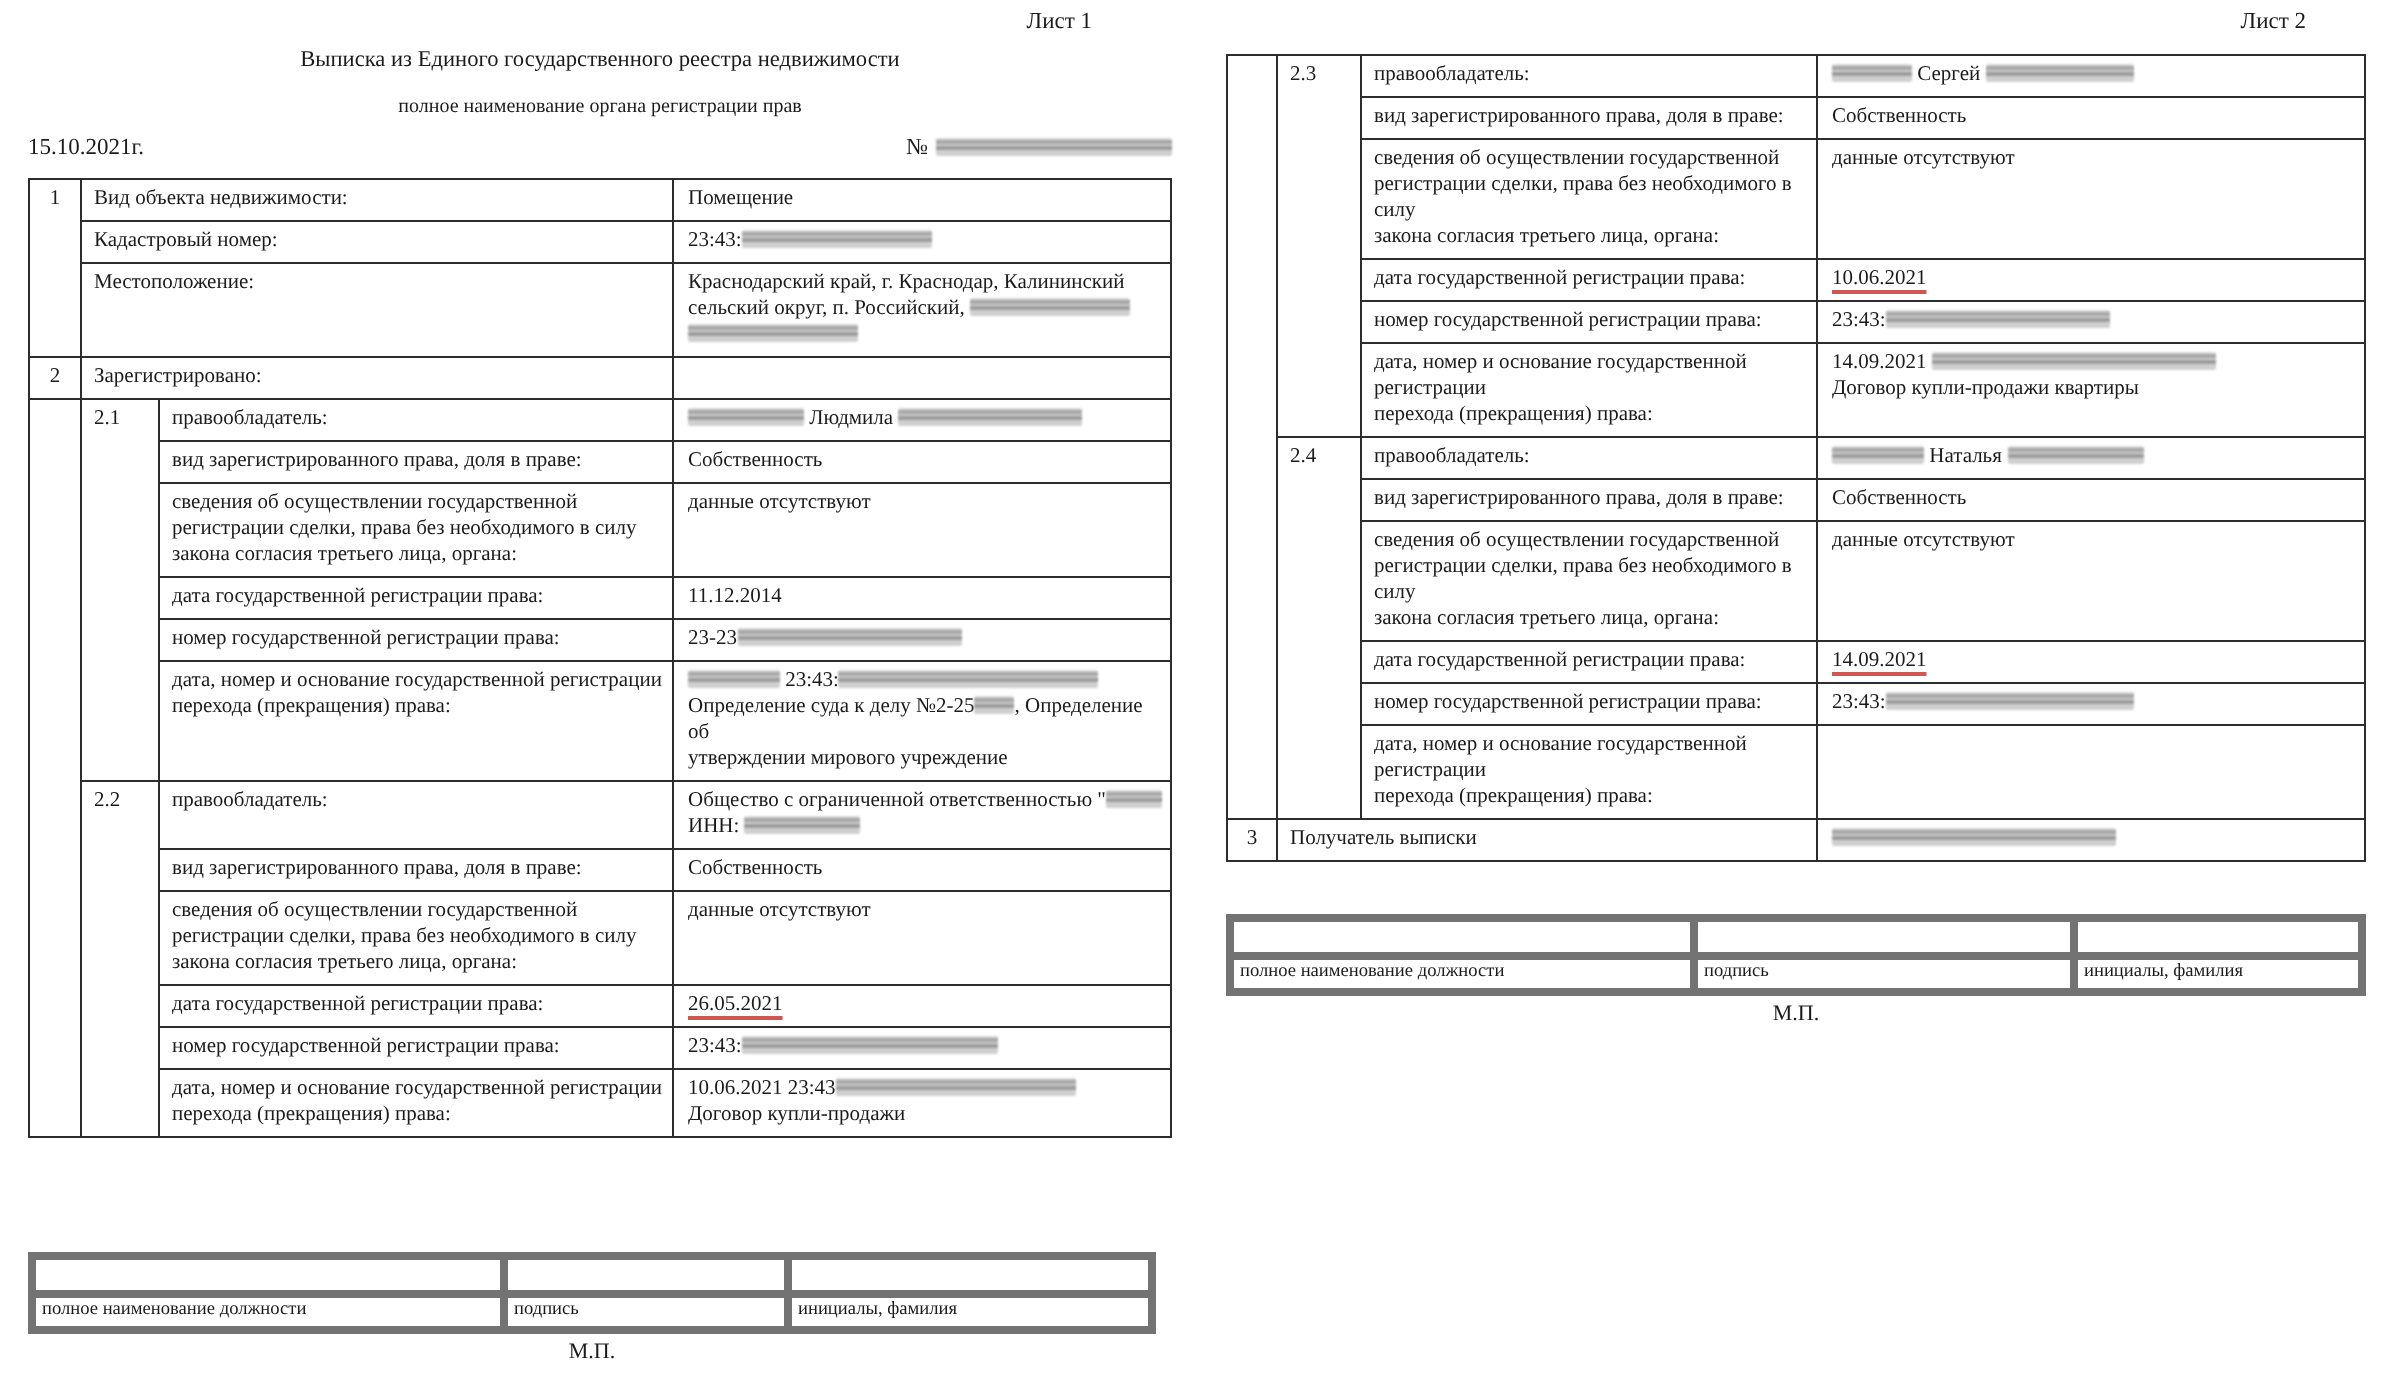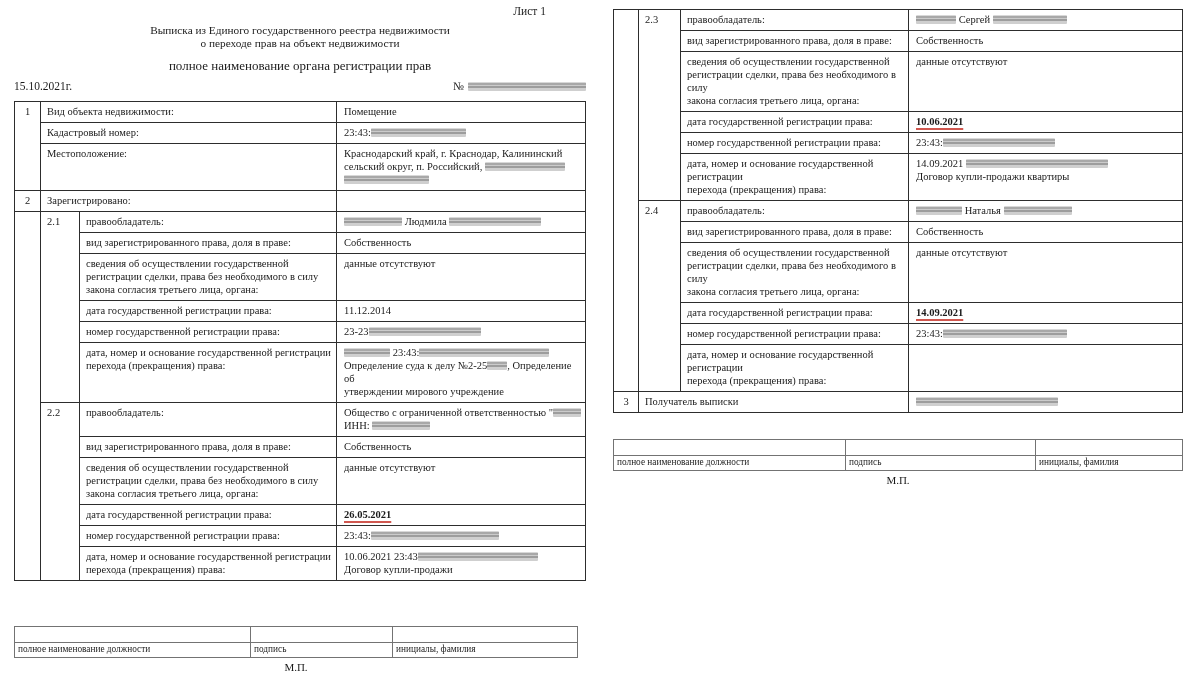--- a/index.html
+++ b/index.html
@@ -13,21 +13,21 @@
   #sheet1{left:14px;width:572px;}
   #sheet2{left:613px;width:570px;}
 
   .sheet-label{text-align:right;font-size:11.5px;line-height:13px;margin-top:5px;}
   #sheet1 .sheet-label{padding-right:40px;}
   #sheet2 .sheet-label{padding-right:30px;}
 
   .doc-title{text-align:center;font-size:11.3px;line-height:12.5px;margin-top:6px;}
   .org-block{margin-top:12px;text-align:center;}
   .org-name{font-size:11.3px;line-height:13px;text-decoration:underline;}
-  .org-caption{font-size:13px;line-height:10px;margin-top:1px;text-align:center;}
+  .org-caption{font-size:10px;line-height:10px;margin-top:1px;text-align:center;}
 
   .date-row{display:flex;justify-content:space-between;align-items:baseline;margin-top:9px;font-size:11.5px;gap:32px;}
   .doc-number{display:flex;align-items:center;gap:4px;}
 
   .intro{margin:11px 0 0 0;font-size:10.6px;line-height:11.5px;}
 
   table.main{border-collapse:collapse;table-layout:fixed;margin-top:9px;}
   #table1{width:572px;}
   #table2{width:570px;}
   table.main td{
@@ -41,45 +41,44 @@
   .vline{display:block;}
 
   .redact{
     display:inline-block;height:9px;border-radius:1px;vertical-align:-1px;
     background:repeating-linear-gradient(180deg,#d8d8d8 0 1px,#a8a8a8 1px 3px,#cbcbcb 3px 4px,#9d9d9d 4px 6px,#cfcfcf 6px 9px);
     filter:blur(0.5px);
   }
   .u-red{
     text-decoration:underline;
     -webkit-text-decoration-color:#d0574f;text-decoration-color:#d0574f;
-    text-decoration-thickness:2px;text-underline-offset:2.5px;font-weight:bold;
+    text-decoration-thickness:2px;text-underline-offset:2.5px;
   }
 
   .footer-note{margin:18px 0 0 0;font-size:10.6px;line-height:12.5px;}
 
   .sig-block{margin-top:26px;}
   .sig-abs{position:absolute;top:626px;left:0;width:564px;margin-top:0;}
   table.sig{border-collapse:collapse;table-layout:fixed;}
   #sig1{width:564px;}
   #sig2{width:570px;}
-  table.sig td{border:1px solid #737373;margin-top:42px;}
+  table.sig td{border:4px solid #737373;margin-top:42px;}
   tr.sig-empty td{height:13px;}
   tr.sig-labels td{font-size:9.3px;line-height:10px;padding:1px 3px 2px 3px;vertical-align:top;height:11px;}
   .stamp{text-align:center;font-size:11px;line-height:13px;margin-top:3px;}
 </style>
 </head>
 <body>
 
 <div class="canvas">
 
   <div class="sheet" id="sheet1">
     <div class="sheet-label">Лист 1</div>
     <div class="doc-title">
       <div>Выписка из Единого государственного реестра недвижимости</div>
-      <div>о переходе прав на объект недвижимости</div>
     </div>
     <div class="org-block">
       <div class="org-caption">полное наименование органа регистрации прав</div>
     </div>
     <div class="date-row">
       <span>15.10.2021г.</span>
       <span class="doc-number">
         <span>№</span>
         <span class="redact" id="doc-number-redaction" style="width: 118px;"></span>
       </span>
@@ -257,20 +256,21 @@
               <td>подпись</td>
               <td>инициалы, фамилия</td>
             </tr>
           </tbody>
       </table>
       <div class="stamp">М.П.</div>
     </div>
   </div>
 
   <div class="sheet" id="sheet2">
+    <div class="sheet-label">Лист 2</div>
 
     <table class="main" id="table2">
       <colgroup>
           <col style="width:25px">
           <col style="width:42px">
           <col style="width:228px">
           <col>
         </colgroup>
       <tbody id="table2-body">
           <tr>

